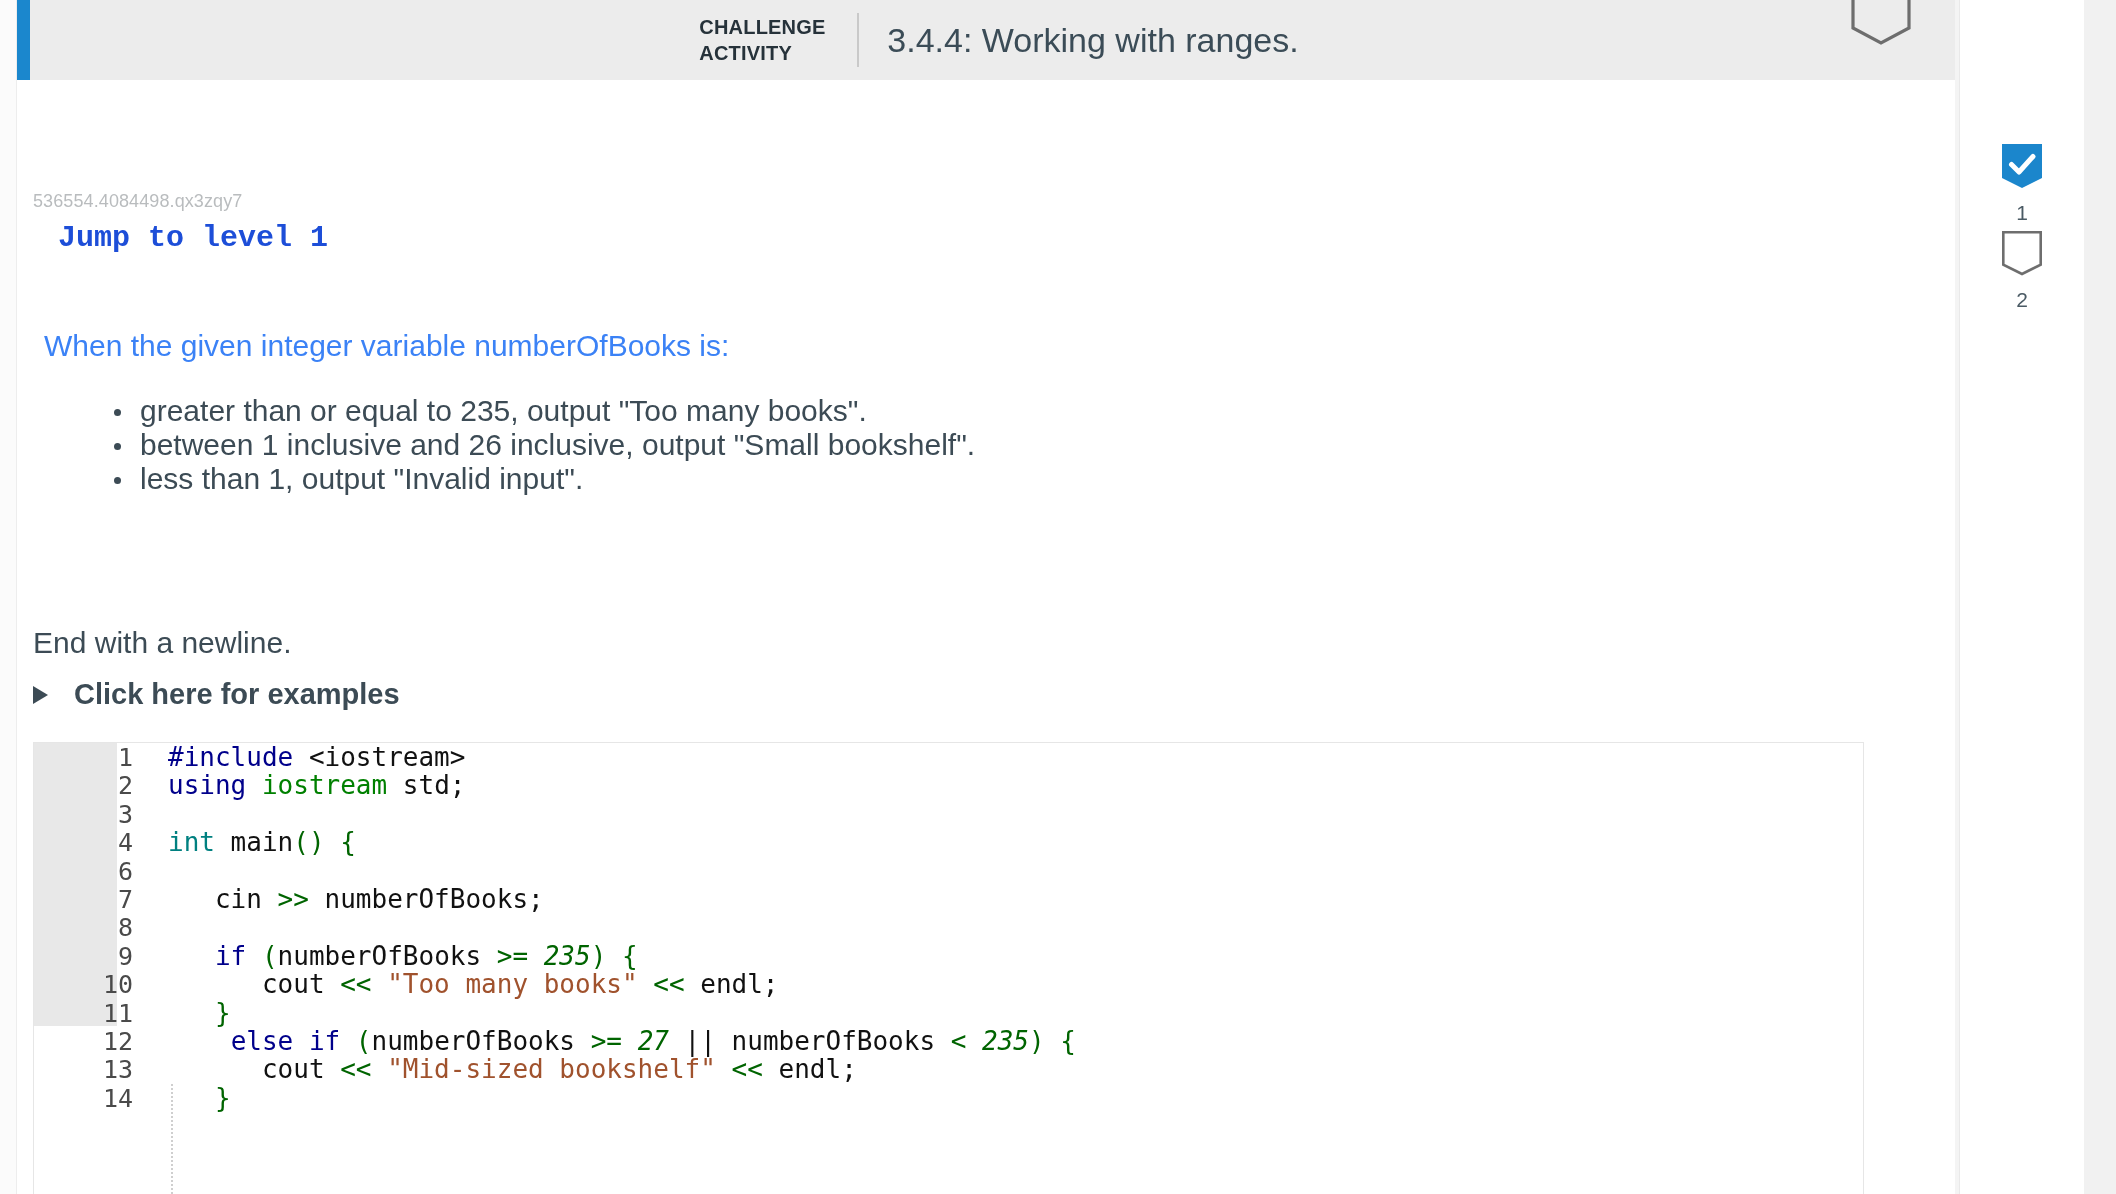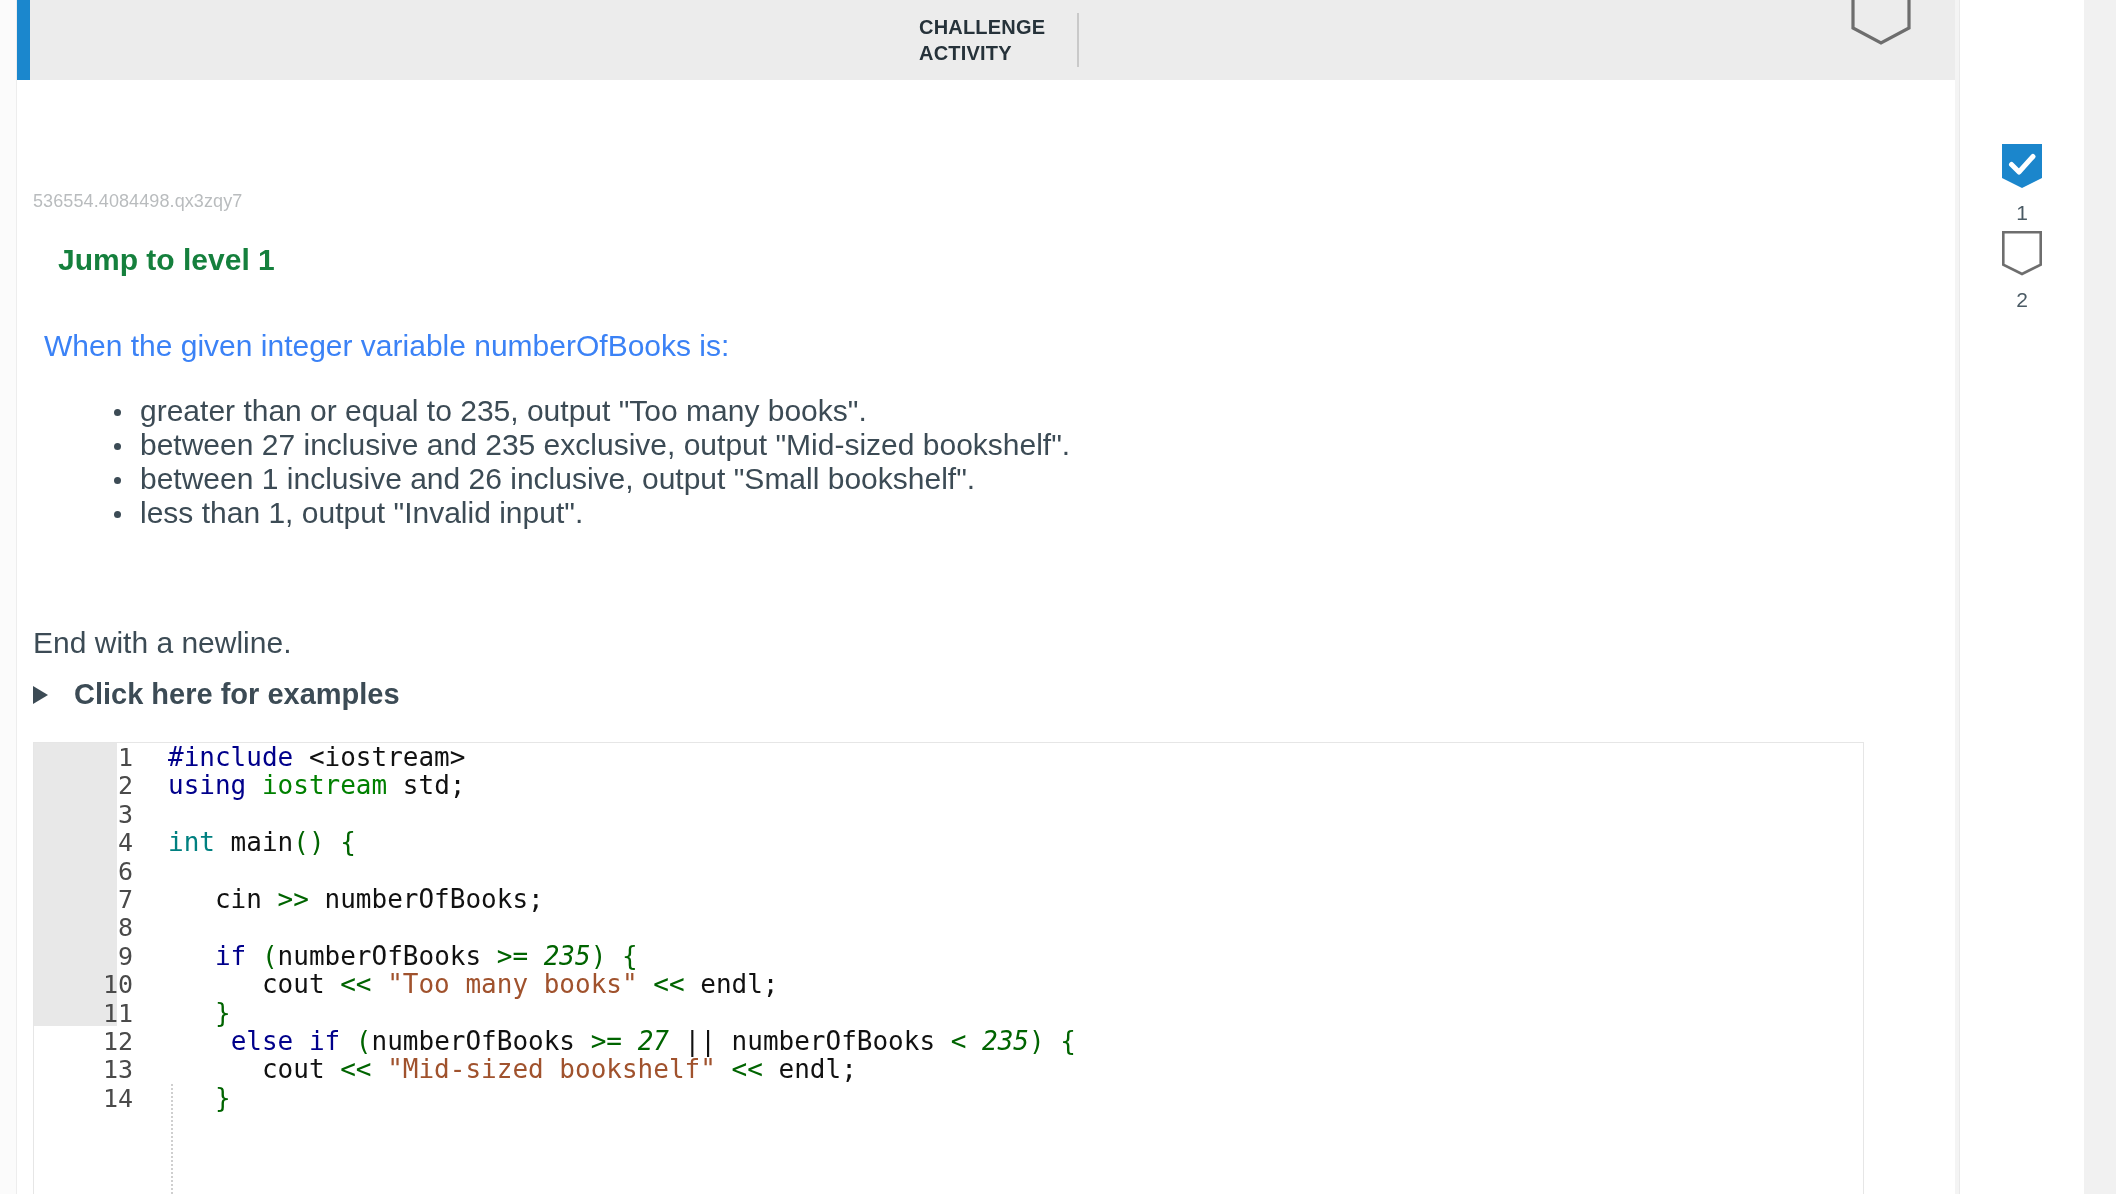--- a/index.html
+++ b/index.html
@@ -127,26 +127,27 @@
     position: absolute;
     left: 16px;
     top: 111px;
     font-size: 18px;
     color: #b9bcbe;
     letter-spacing: 0.1px;
   }
   .jump-link {
     position: absolute;
     left: 41px;
-    top: 163px;
+    top: 141px;
     font-size: 30px;
     font-weight: bold;
-    color: #15803d;
+    color: #1d4ed8;
     text-decoration: none;
     cursor: pointer;
+    font-family: Liberation Mono, monospace;
   }
   .prompt {
     position: absolute;
     left: 27px;
     top: 249px;
     font-size: 30px;
     color: #3b82f6;
   }
   .bullets {
     position: absolute;
@@ -293,39 +294,39 @@
     <div class="header">
       <div class="header-accent"></div>
 
       <div class="header-kicker">
         <div>CHALLENGE</div>
         <div>ACTIVITY</div>
       </div>
 
       <div class="header-divider"></div>
 
+      <div class="header-title">3.4.4: Working with ranges.</div>
 
       <div class="header-flag">
         <svg class="flag" width="62" height="64" viewBox="0 0 62 64">
           <path d="M3 -10 L59 -10 L59 42 L31 57 L3 42 Z" fill="#ececec" stroke="#6d6d6d" stroke-width="3.2"></path>
         </svg>
       </div>
     </div>
 
     <div class="body">
 
       <div class="ref-id">536554.4084498.qx3zqy7</div>
 
       <a class="jump-link">Jump to level 1</a>
 
       <div class="prompt">When the given integer variable numberOfBooks is:</div>
 
       <ul class="bullets">
         <li>greater than or equal to 235, output "Too many books".</li>
-        <li>between 27 inclusive and 235 exclusive, output "Mid-sized bookshelf".</li>
         <li>between 1 inclusive and 26 inclusive, output "Small bookshelf".</li>
         <li>less than 1, output "Invalid input".</li>
       </ul>
 
       <div class="endline">End with a newline.</div>
 
       <div class="examples">
         <span class="tri"></span>
         <span>Click here for examples</span>
       </div>

